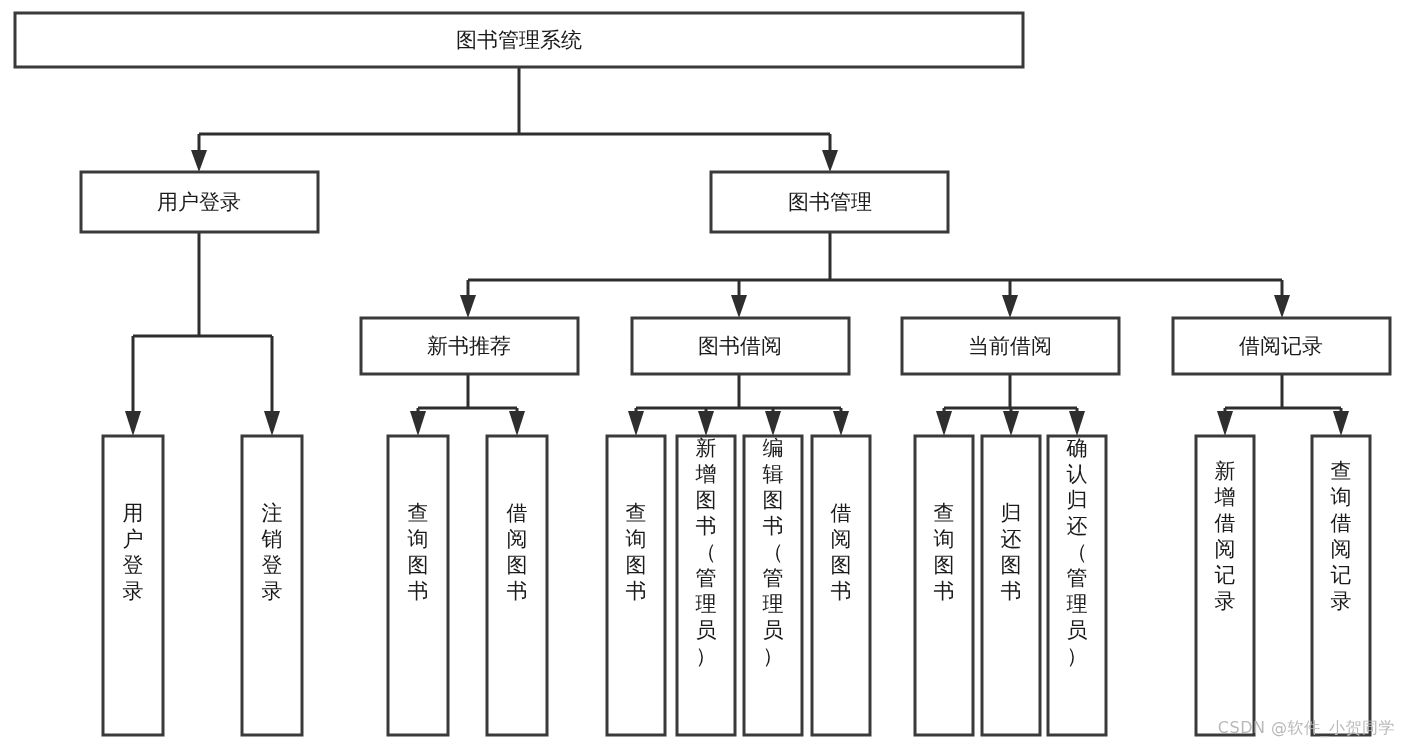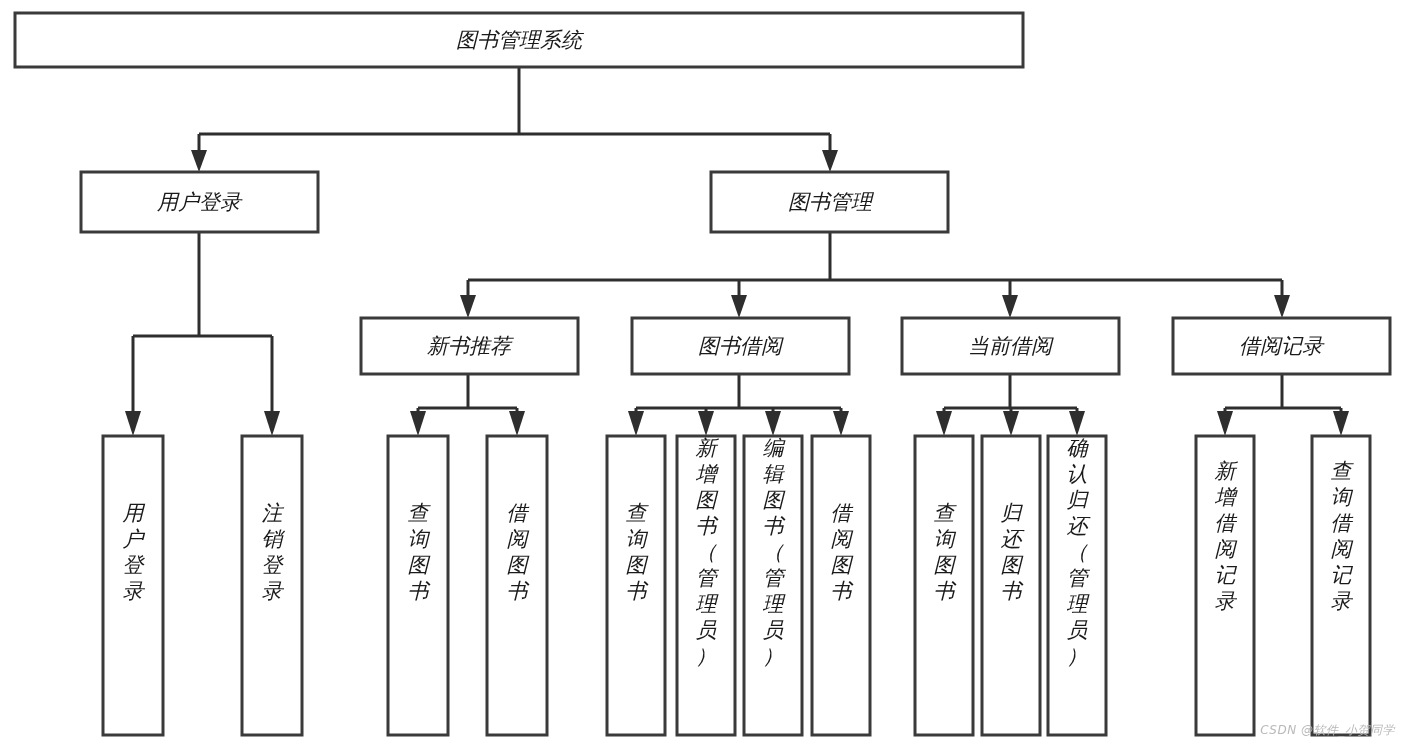--- a/index.html
+++ b/index.html
@@ -10,21 +10,20 @@
   body {
     width: 1405px;
     height: 747px;
     font-family: "DejaVu Sans", "Liberation Sans", sans-serif;
     overflow: hidden;
   }
   #diagram-root {
     position: relative;
     width: 1405px;
     height: 747px;
-    font-style: italic;
   }
   svg#tree-svg {
     position: absolute;
     left: 0;
     top: 0;
     width: 1405px;
     height: 747px;
   }
   .node-box {
     fill: #ffffff;
@@ -52,21 +51,21 @@
     fill: #1a1a1a;
     font-family: "DejaVu Sans", "Liberation Sans", sans-serif;
     font-size: 21px;
     text-anchor: middle;
   }
   .watermark {
     position: absolute;
     right: 10px;
     bottom: 8px;
     font-family: "DejaVu Sans", "Liberation Sans", sans-serif;
-    font-size: 12px;
+    font-size: 16px;
     color: #b9b9b9;
     white-space: nowrap;
     letter-spacing: 0.5px;
   }
 </style>
 </head>
 <body>
 
 <div id="diagram-root">
 

